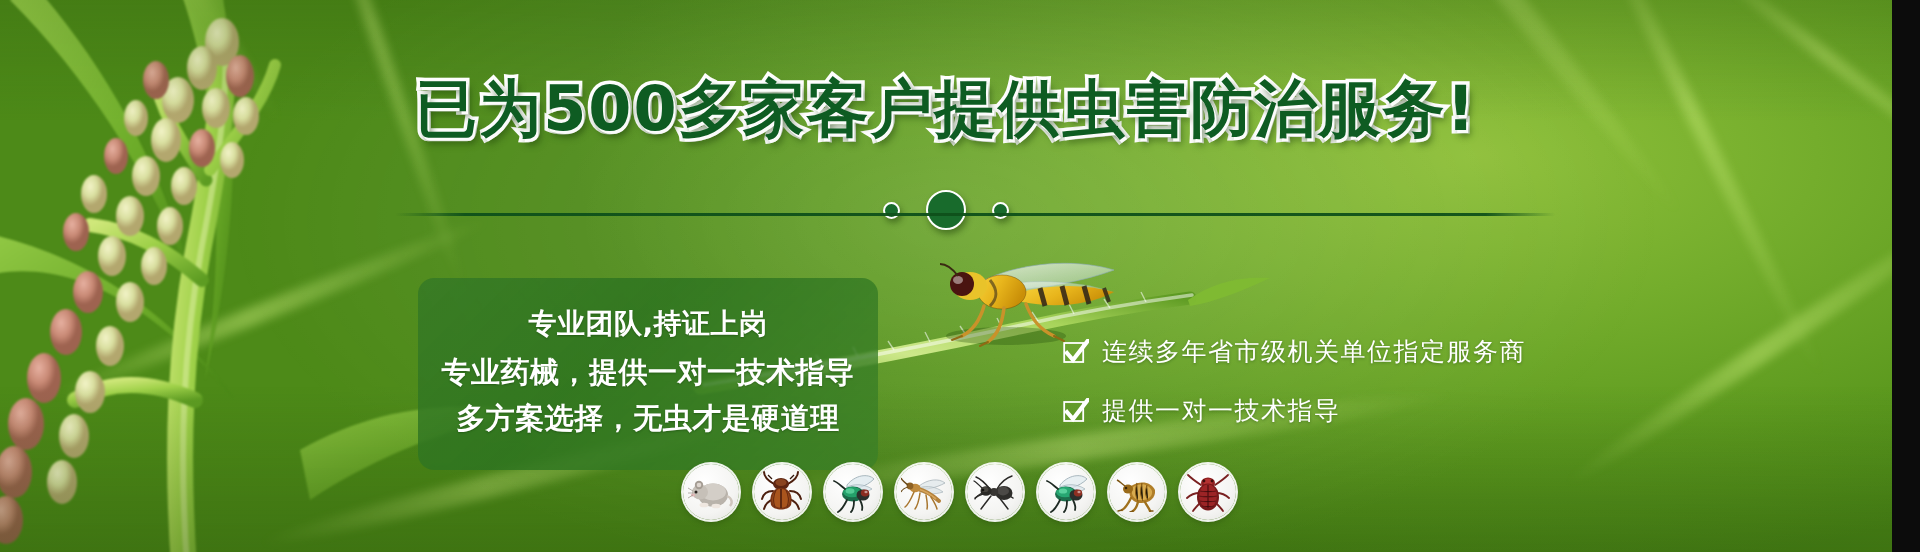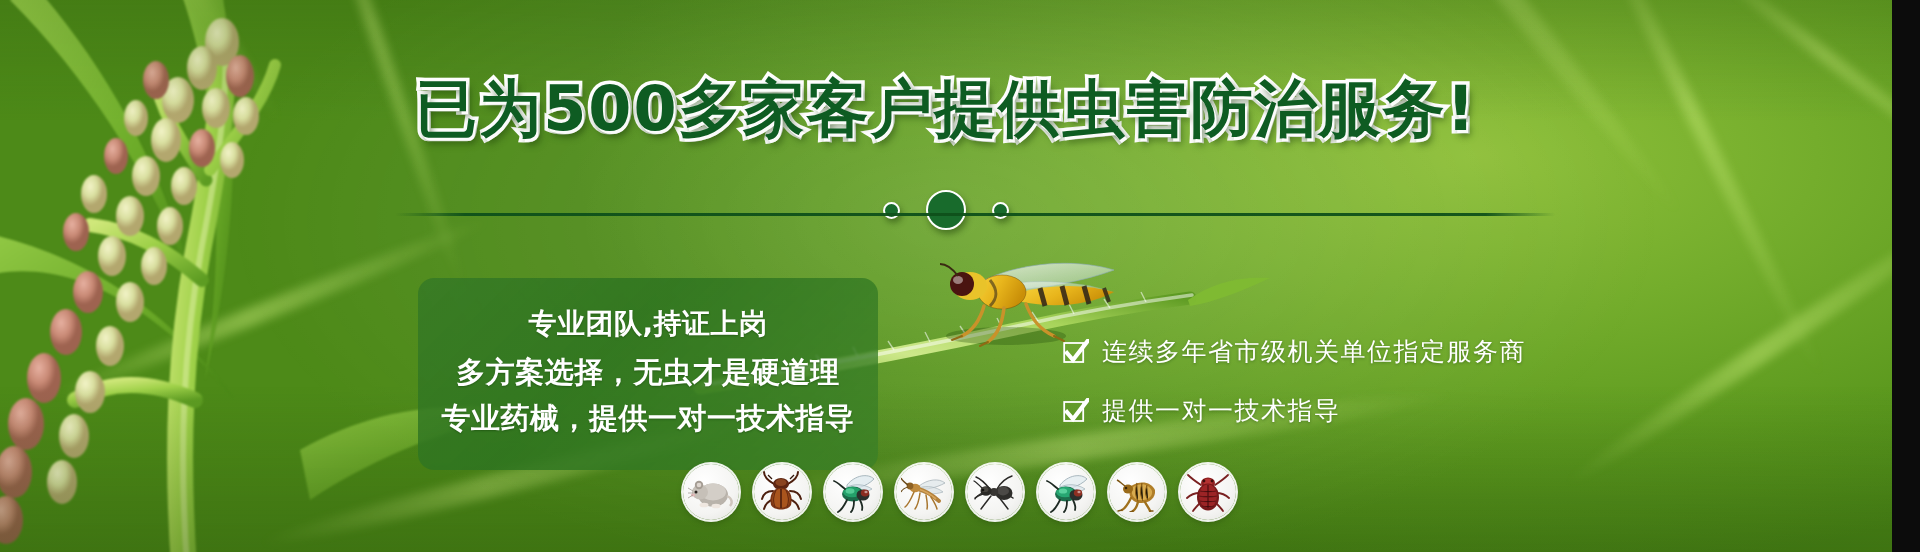--- a/index.html
+++ b/index.html
@@ -369,22 +369,22 @@
       <g stroke="#8f6a14" stroke-width="2" fill="none" stroke-linecap="round">
         <path d="M34 78 l-10 4"></path>
         <path d="M60 84 l-8 4"></path>
         <path d="M126 78 l10 5"></path>
       </g>
     </g>
   </svg>
 
   <div class="panel">
     <span class="panel-line l1">专业团队,持证上岗</span>
+    <span class="panel-line l3">专业药械，提供一对一技术指导</span>
     <span class="panel-line l2">多方案选择，无虫才是硬道理</span>
-    <span class="panel-line l3">专业药械，提供一对一技术指导</span>
   </div>
 
   <div class="features">
     <div class="feature">
       <span class="check-box">
         <svg width="26" height="26" viewBox="0 0 26 26">
           <rect x="1.2" y="4" width="19" height="19" fill="none" stroke="#ffffff" stroke-width="1.8"></rect>
           <path d="M4 14 L10 21 L25 1.5" fill="none" stroke="#ffffff" stroke-width="4.2" stroke-linecap="square"></path>
         </svg>
       </span>

